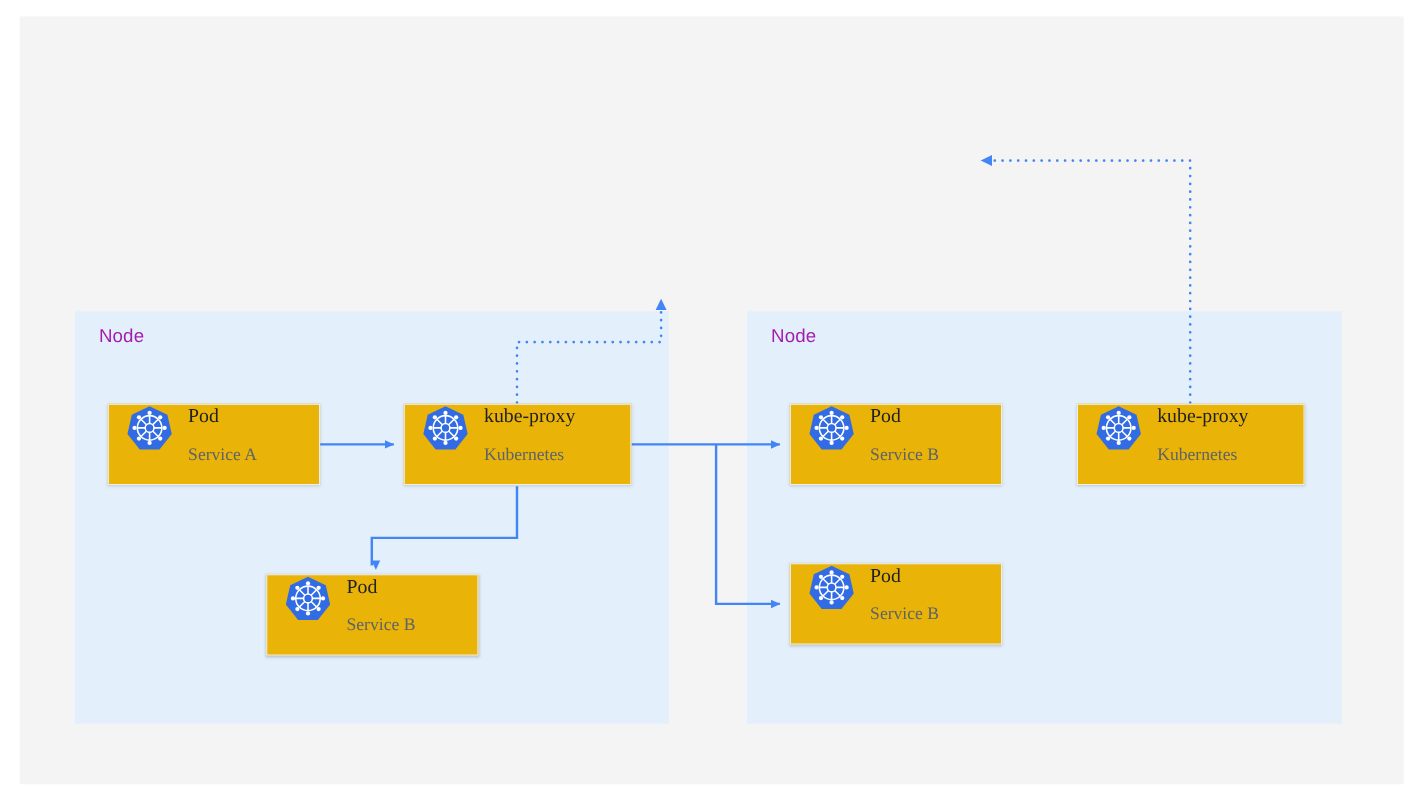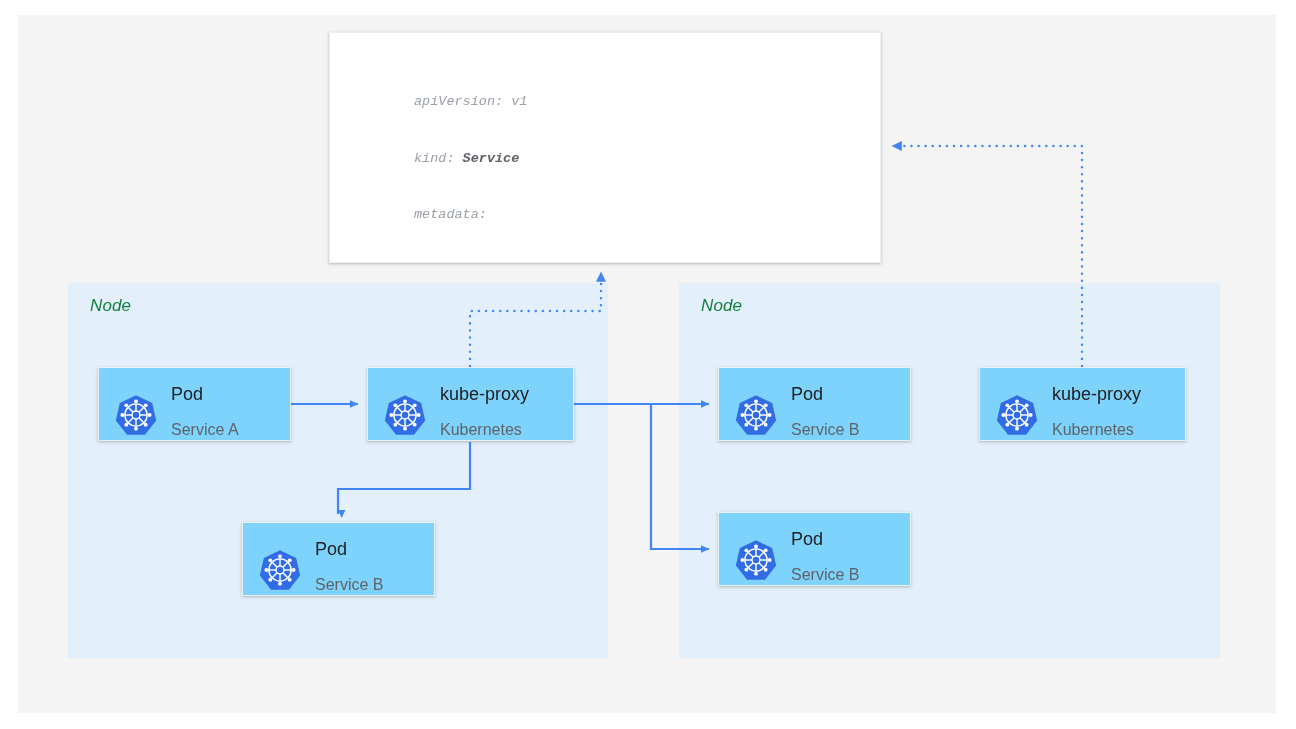--- a/index.html
+++ b/index.html
@@ -31,34 +31,34 @@
   
   .node {
     position: absolute;
     background: #e3f0fc;
   }
   .node-label {
     position: absolute;
     left: 22px;
     top: 13px;
     font-size: 17px;
-    color: #15803d;
+    color: #a21caf;
     letter-spacing: 0.1px;
     white-space: nowrap;
-    font-style: italic;
   }
   
   .card {
     position: absolute;
-    background: #7dd3fc;
+    background: #eab308;
     border: 1px solid #eceff1;
     box-shadow: 0 1px 2px rgba(60,64,67,0.22), 0 1px 3px 1px rgba(60,64,67,0.08);
     display: flex;
-    align-items: flex-end;
+    align-items: flex-start;
     box-sizing: border-box;
+    font-family: Liberation Serif, serif;
   }
   .card .k8s-logo {
     flex: 0 0 auto;
     margin-left: 16px;
     margin-right: 14px;
   }
   .card-text {
     display: flex;
     flex-direction: column;
     justify-content: center;
@@ -151,35 +151,20 @@
 
     <path d="M574,404 L709,404" fill="none" stroke="#4285f4" stroke-width="2.2" marker-end="url(#arrow-right)"></path>
 
     <path d="M651,404 L651,549 L709,549" fill="none" stroke="#4285f4" stroke-width="2.2" marker-end="url(#arrow-right)"></path>
 
     <path d="M470,366 L470,311 L601,311 L601,272" fill="none" stroke="#4285f4" stroke-width="2.4" stroke-linecap="round" stroke-dasharray="0.1 7" marker-end="url(#arrow-up-dot)"></path>
 
     <path d="M1082,366 L1082,146 L892,146" fill="none" stroke="#4285f4" stroke-width="2.4" stroke-linecap="round" stroke-dasharray="0.1 7" marker-end="url(#arrow-left-dot)"></path>
   </svg>
 
-  <div class="yaml-card">
-    <div class="yaml-body">
-      <span class="yaml-line">apiVersion: v1</span>
-      <span class="yaml-line"><span>kind: </span><span class="bold">Service</span></span>
-      <span class="yaml-line">metadata:</span>
-      <span class="yaml-line" style="padding-left:1ch;">name: my-service</span>
-      
-      
-      
-      
-      
-      
-      
-    </div>
-  </div>
 
   <div class="card" style="left:98px; top:367px; width:193px; height:74px;">
     <span class="k8s-logo">
       <svg width="42" height="42" viewBox="0 0 100 100" xmlns="http://www.w3.org/2000/svg">
         <path fill="#326ce5" d="M50 3.2 L88.5 21.7 L98 63.3 L71.4 96.8 L28.6 96.8 L2 63.3 L11.5 21.7 Z"></path>
         <g fill="none" stroke="#ffffff" stroke-width="3.4">
           <circle cx="50" cy="50" r="26.5"></circle>
           <circle cx="50" cy="50" r="9.5"></circle>
           <line x1="50" y1="23.5" x2="50" y2="40.5"></line>
           <line x1="50" y1="59.5" x2="50" y2="76.5"></line>

